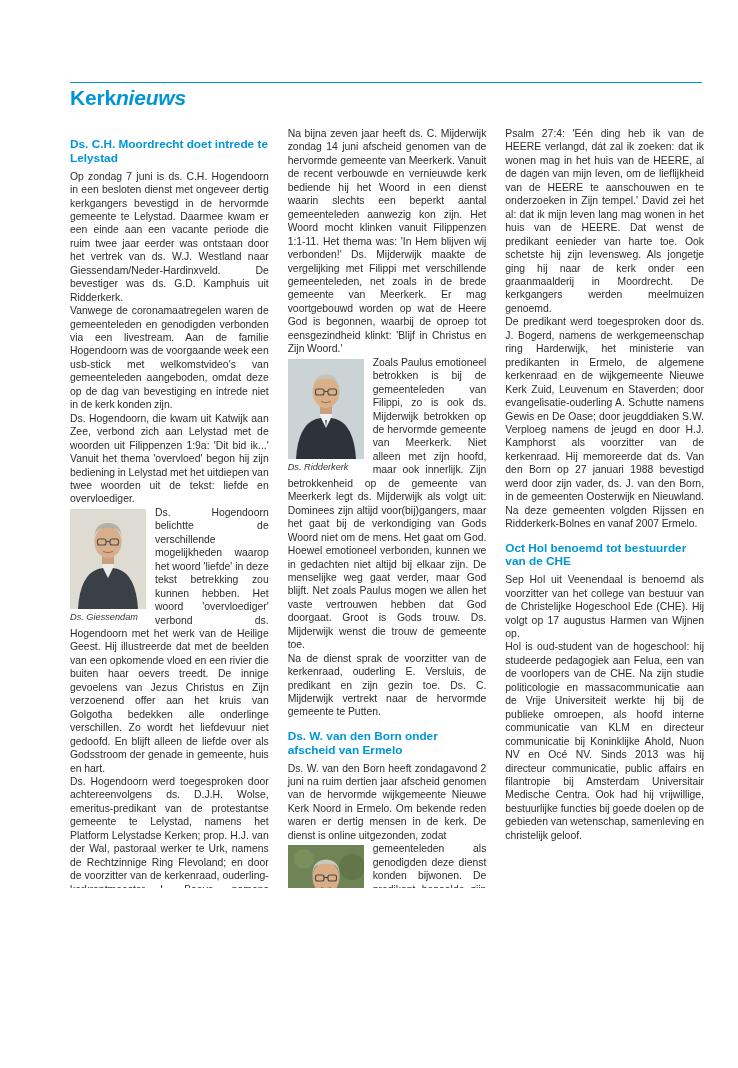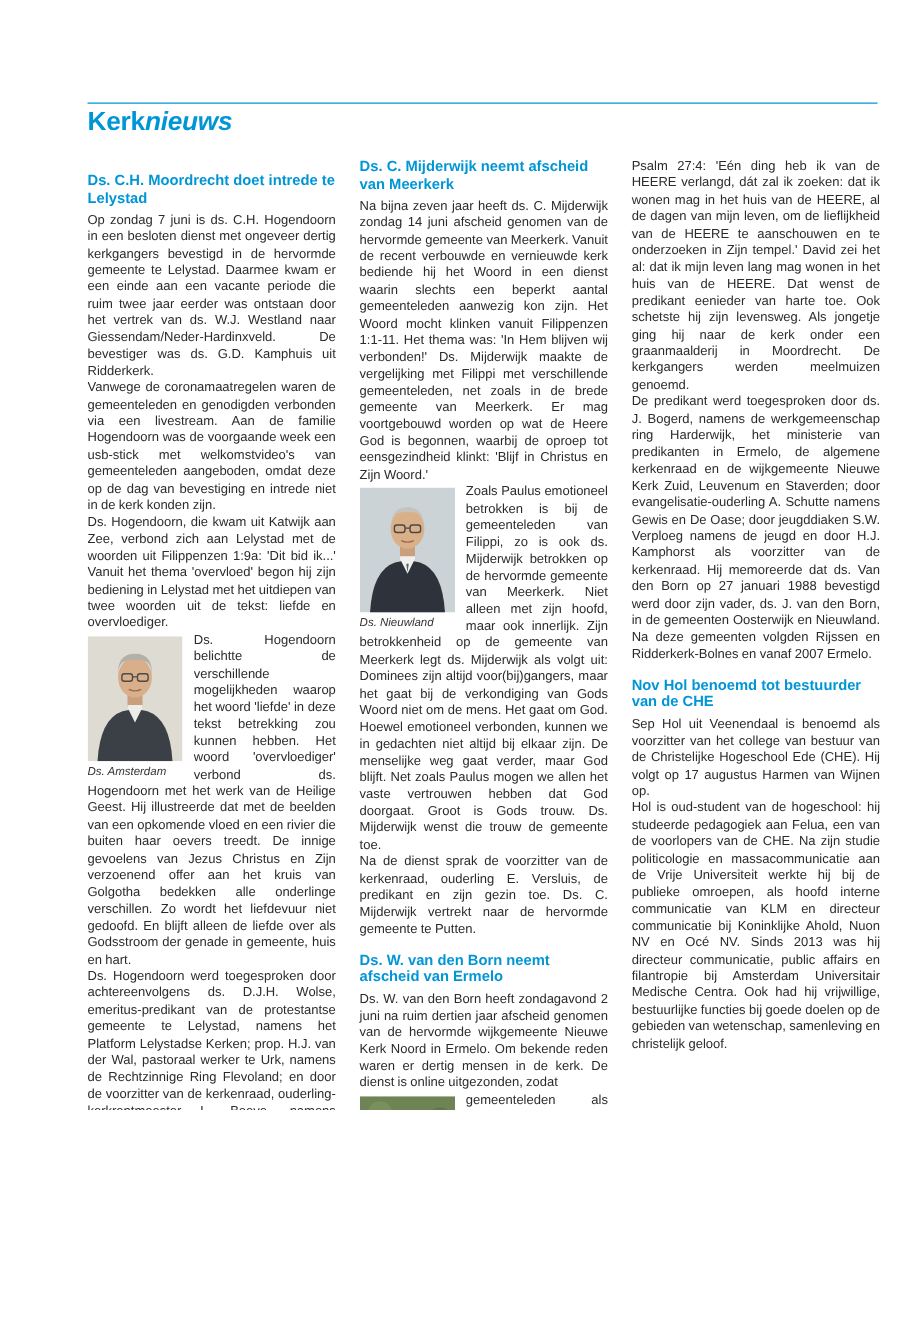--- a/index.html
+++ b/index.html
@@ -76,55 +76,54 @@
             <path d="M24.5 33 Q23 14 38 14 Q53 14 51.5 33 Q52 21 45 19.5 Q38 18 31 19.5 Q24 21 24.5 33 Z" fill="#b3b0a8"></path>
             <g stroke="#4a4a4a" stroke-width="1.1" fill="none">
               <rect x="27.5" y="30" width="8.5" height="6" rx="2"></rect>
               <rect x="40" y="30" width="8.5" height="6" rx="2"></rect>
               <line x1="36" y1="32.5" x2="40" y2="32.5"></line>
             </g>
             <path d="M33 42.5 Q38 45 43 42.5" stroke="#9c6b4f" stroke-width="1" fill="none"></path>
             <path d="M8 100 Q10 66 28 60 L38 58 L48 60 Q66 66 68 100 Z" fill="#3b4046"></path>
             <path d="M32 57 L38 69 L44 57 L44 55 L32 55 Z" fill="#ecece9"></path>
           </svg>
-          <figcaption class="photo-caption">Ds. Amsterdam</figcaption>
+          <figcaption class="photo-caption">Ds. Giessendam</figcaption>
         </figure>
         <p class="body-text">Ds. Hogendoorn belichtte de verschillende mogelijkheden waarop het woord 'liefde' in deze tekst betrekking zou kunnen hebben. Het woord 'overvloediger' verbond ds. Hogendoorn met het werk van de Heilige Geest. Hij illustreerde dat met de beelden van een opkomende vloed en een rivier die buiten haar oevers treedt. De innige gevoelens van Jezus Christus en Zijn verzoenend offer aan het kruis van Golgotha bedekken alle onderlinge verschillen. Zo wordt het liefdevuur niet gedoofd. En blijft alleen de liefde over als Godsstroom der genade in gemeente, huis en hart.</p>
         <p class="body-text">Ds. Hogendoorn werd toegesproken door achtereenvolgens ds. D.J.H. Wolse, emeritus-predikant van de protestantse gemeente te Lelystad, namens het Platform Lelystadse Kerken; prop. H.J. van der Wal, pastoraal werker te Urk, namens de Rechtzinnige Ring Flevoland; en door de voorzitter van de kerkenraad, ouderling-kerkrentmeester L. Boeve, namens kerkenraad en gemeente. Hij liet de predikant en diens gezin Psalm 133:3 toezingen.</p>
       </div>
     </section>
 
     <section class="col">
-      <h2 class="article-heading first">Ds. C. Mijderwijk neemt afscheid van Meerkerk</h2>
       <p class="body-text">Na bijna zeven jaar heeft ds. C. Mijderwijk zondag 14 juni afscheid genomen van de hervormde gemeente van Meerkerk. Vanuit de recent verbouwde en vernieuwde kerk bediende hij het Woord in een dienst waarin slechts een beperkt aantal gemeenteleden aanwezig kon zijn. Het Woord mocht klinken vanuit Filippenzen 1:1-11. Het thema was: 'In Hem blijven wij verbonden!' Ds. Mijderwijk maakte de vergelijking met Filippi met verschillende gemeenteleden, net zoals in de brede gemeente van Meerkerk. Er mag voortgebouwd worden op wat de Heere God is begonnen, waarbij de oproep tot eensgezindheid klinkt: 'Blijf in Christus en Zijn Woord.'</p>
 
       <div class="wrap-block">
         <figure class="photo-figure">
           <svg class="photo-img" viewBox="0 0 76 100" aria-hidden="true">
             <rect width="76" height="100" fill="#ccd3d6"></rect>
             <rect x="32" y="44" width="12" height="13" fill="#c99f7e"></rect>
             <ellipse cx="38" cy="33" rx="13.5" ry="16" fill="#dab089"></ellipse>
             <path d="M25 30 Q25 16 38 15.5 Q51 16 51 30 Q50 21 44 20 Q38 19 32 20 Q26 21 25 30 Z" fill="#c6c3bc"></path>
             <g stroke="#474747" stroke-width="1.1" fill="none">
               <rect x="27.5" y="30" width="8.5" height="6" rx="2"></rect>
               <rect x="40" y="30" width="8.5" height="6" rx="2"></rect>
               <line x1="36" y1="32.5" x2="40" y2="32.5"></line>
             </g>
             <path d="M33 42.5 Q38 45 43 42.5" stroke="#9c6b4f" stroke-width="1" fill="none"></path>
             <path d="M8 100 Q10 66 28 60 L38 58 L48 60 Q66 66 68 100 Z" fill="#2e333b"></path>
             <path d="M32 57 L38 69 L44 57 L44 55 L32 55 Z" fill="#f0f0ee"></path>
             <path d="M37 61 L38 68 L39 61 Z" fill="#56606e"></path>
           </svg>
-          <figcaption class="photo-caption">Ds. Nieuwland</figcaption>
+          <figcaption class="photo-caption">Ds. Ridderkerk</figcaption>
         </figure>
         <p class="body-text">Zoals Paulus emotioneel betrokken is bij de gemeenteleden van Filippi, zo is ook ds. Mijderwijk betrokken op de hervormde gemeente van Meerkerk. Niet alleen met zijn hoofd, maar ook innerlijk. Zijn betrokkenheid op de gemeente van Meerkerk legt ds. Mijderwijk als volgt uit: Dominees zijn altijd voor(bij)gangers, maar het gaat bij de verkondiging van Gods Woord niet om de mens. Het gaat om God. Hoewel emotioneel verbonden, kunnen we in gedachten niet altijd bij elkaar zijn. De menselijke weg gaat verder, maar God blijft. Net zoals Paulus mogen we allen het vaste vertrouwen hebben dat God doorgaat. Groot is Gods trouw. Ds. Mijderwijk wenst die trouw de gemeente toe.</p>
       </div>
       <p class="body-text">Na de dienst sprak de voorzitter van de kerkenraad, ouderling E. Versluis, de predikant en zijn gezin toe. Ds. C. Mijderwijk vertrekt naar de hervormde gemeente te Putten.</p>
 
-      <h2 class="article-heading">Ds. W. van den Born neemt afscheid van Ermelo</h2>
+      <h2 class="article-heading">Ds. W. van den Born onder afscheid van Ermelo</h2>
       <p class="body-text">Ds. W. van den Born heeft zondagavond 2 juni na ruim dertien jaar afscheid genomen van de hervormde wijkgemeente Nieuwe Kerk Noord in Ermelo. Om bekende reden waren er dertig mensen in de kerk. De dienst is online uitgezonden, zodat</p>
 
       <div class="wrap-block">
         <figure class="photo-figure">
           <svg class="photo-img" viewBox="0 0 76 100" aria-hidden="true">
             <rect width="76" height="100" fill="#6f8454"></rect>
             <circle cx="16" cy="14" r="10" fill="#7e9460" opacity="0.7"></circle>
             <circle cx="64" cy="22" r="13" fill="#5c7145" opacity="0.7"></circle>
             <rect x="32" y="44" width="12" height="13" fill="#c99f7e"></rect>
             <ellipse cx="38" cy="33" rx="13.5" ry="16" fill="#d9ad86"></ellipse>
@@ -142,21 +141,21 @@
           <figcaption class="photo-caption">Ds. Van den Born</figcaption>
         </figure>
         <p class="body-text">gemeenteleden als genodigden deze dienst konden bijwonen. De predikant bepaalde zijn gehoor bij dezelfde tekst als waarmee hij ruim dertig jaar geleden in zijn eerste gemeente intrede deed, namelijk</p>
       </div>
     </section>
 
     <section class="col">
       <p class="body-text">Psalm 27:4: 'Eén ding heb ik van de HEERE verlangd, dát zal ik zoeken: dat ik wonen mag in het huis van de HEERE, al de dagen van mijn leven, om de lieflijkheid van de HEERE te aanschouwen en te onderzoeken in Zijn tempel.' David zei het al: dat ik mijn leven lang mag wonen in het huis van de HEERE. Dat wenst de predikant eenieder van harte toe. Ook schetste hij zijn levensweg. Als jongetje ging hij naar de kerk onder een graanmaalderij in Moordrecht. De kerkgangers werden meelmuizen genoemd.</p>
       <p class="body-text">De predikant werd toegesproken door ds. J. Bogerd, namens de werkgemeenschap ring Harderwijk, het ministerie van predikanten in Ermelo, de algemene kerkenraad en de wijkgemeente Nieuwe Kerk Zuid, Leuvenum en Staverden; door evangelisatie-ouderling A. Schutte namens Gewis en De Oase; door jeugddiaken S.W. Verploeg namens de jeugd en door H.J. Kamphorst als voorzitter van de kerkenraad. Hij memoreerde dat ds. Van den Born op 27 januari 1988 bevestigd werd door zijn vader, ds. J. van den Born, in de gemeenten Oosterwijk en Nieuwland. Na deze gemeenten volgden Rijssen en Ridderkerk-Bolnes en vanaf 2007 Ermelo.</p>
 
-      <h2 class="article-heading">Nov Hol benoemd tot bestuurder van de CHE</h2>
+      <h2 class="article-heading">Oct Hol benoemd tot bestuurder van de CHE</h2>
       <p class="body-text">Sep Hol uit Veenendaal is benoemd als voorzitter van het college van bestuur van de Christelijke Hogeschool Ede (CHE). Hij volgt op 17 augustus Harmen van Wijnen op.</p>
 
       <div class="wrap-block">
         <p class="body-text">Hol is oud-student van de hogeschool: hij studeerde pedagogiek aan Felua, een van de voorlopers van de CHE. Na zijn studie politicologie en massacommunicatie aan de Vrije Universiteit werkte hij bij de publieke omroepen, als hoofd interne communicatie van KLM en directeur communicatie bij Koninklijke Ahold, Nuon NV en Océ NV. Sinds 2013 was hij directeur communicatie, public affairs en filantropie bij Amsterdam Universitair Medische Centra. Ook had hij vrijwillige, bestuurlijke functies bij goede doelen op de gebieden van wetenschap, samenleving en christelijk geloof.</p>
       </div>
     </section>
 
   </main>
 
   <footer class="page-footer">

